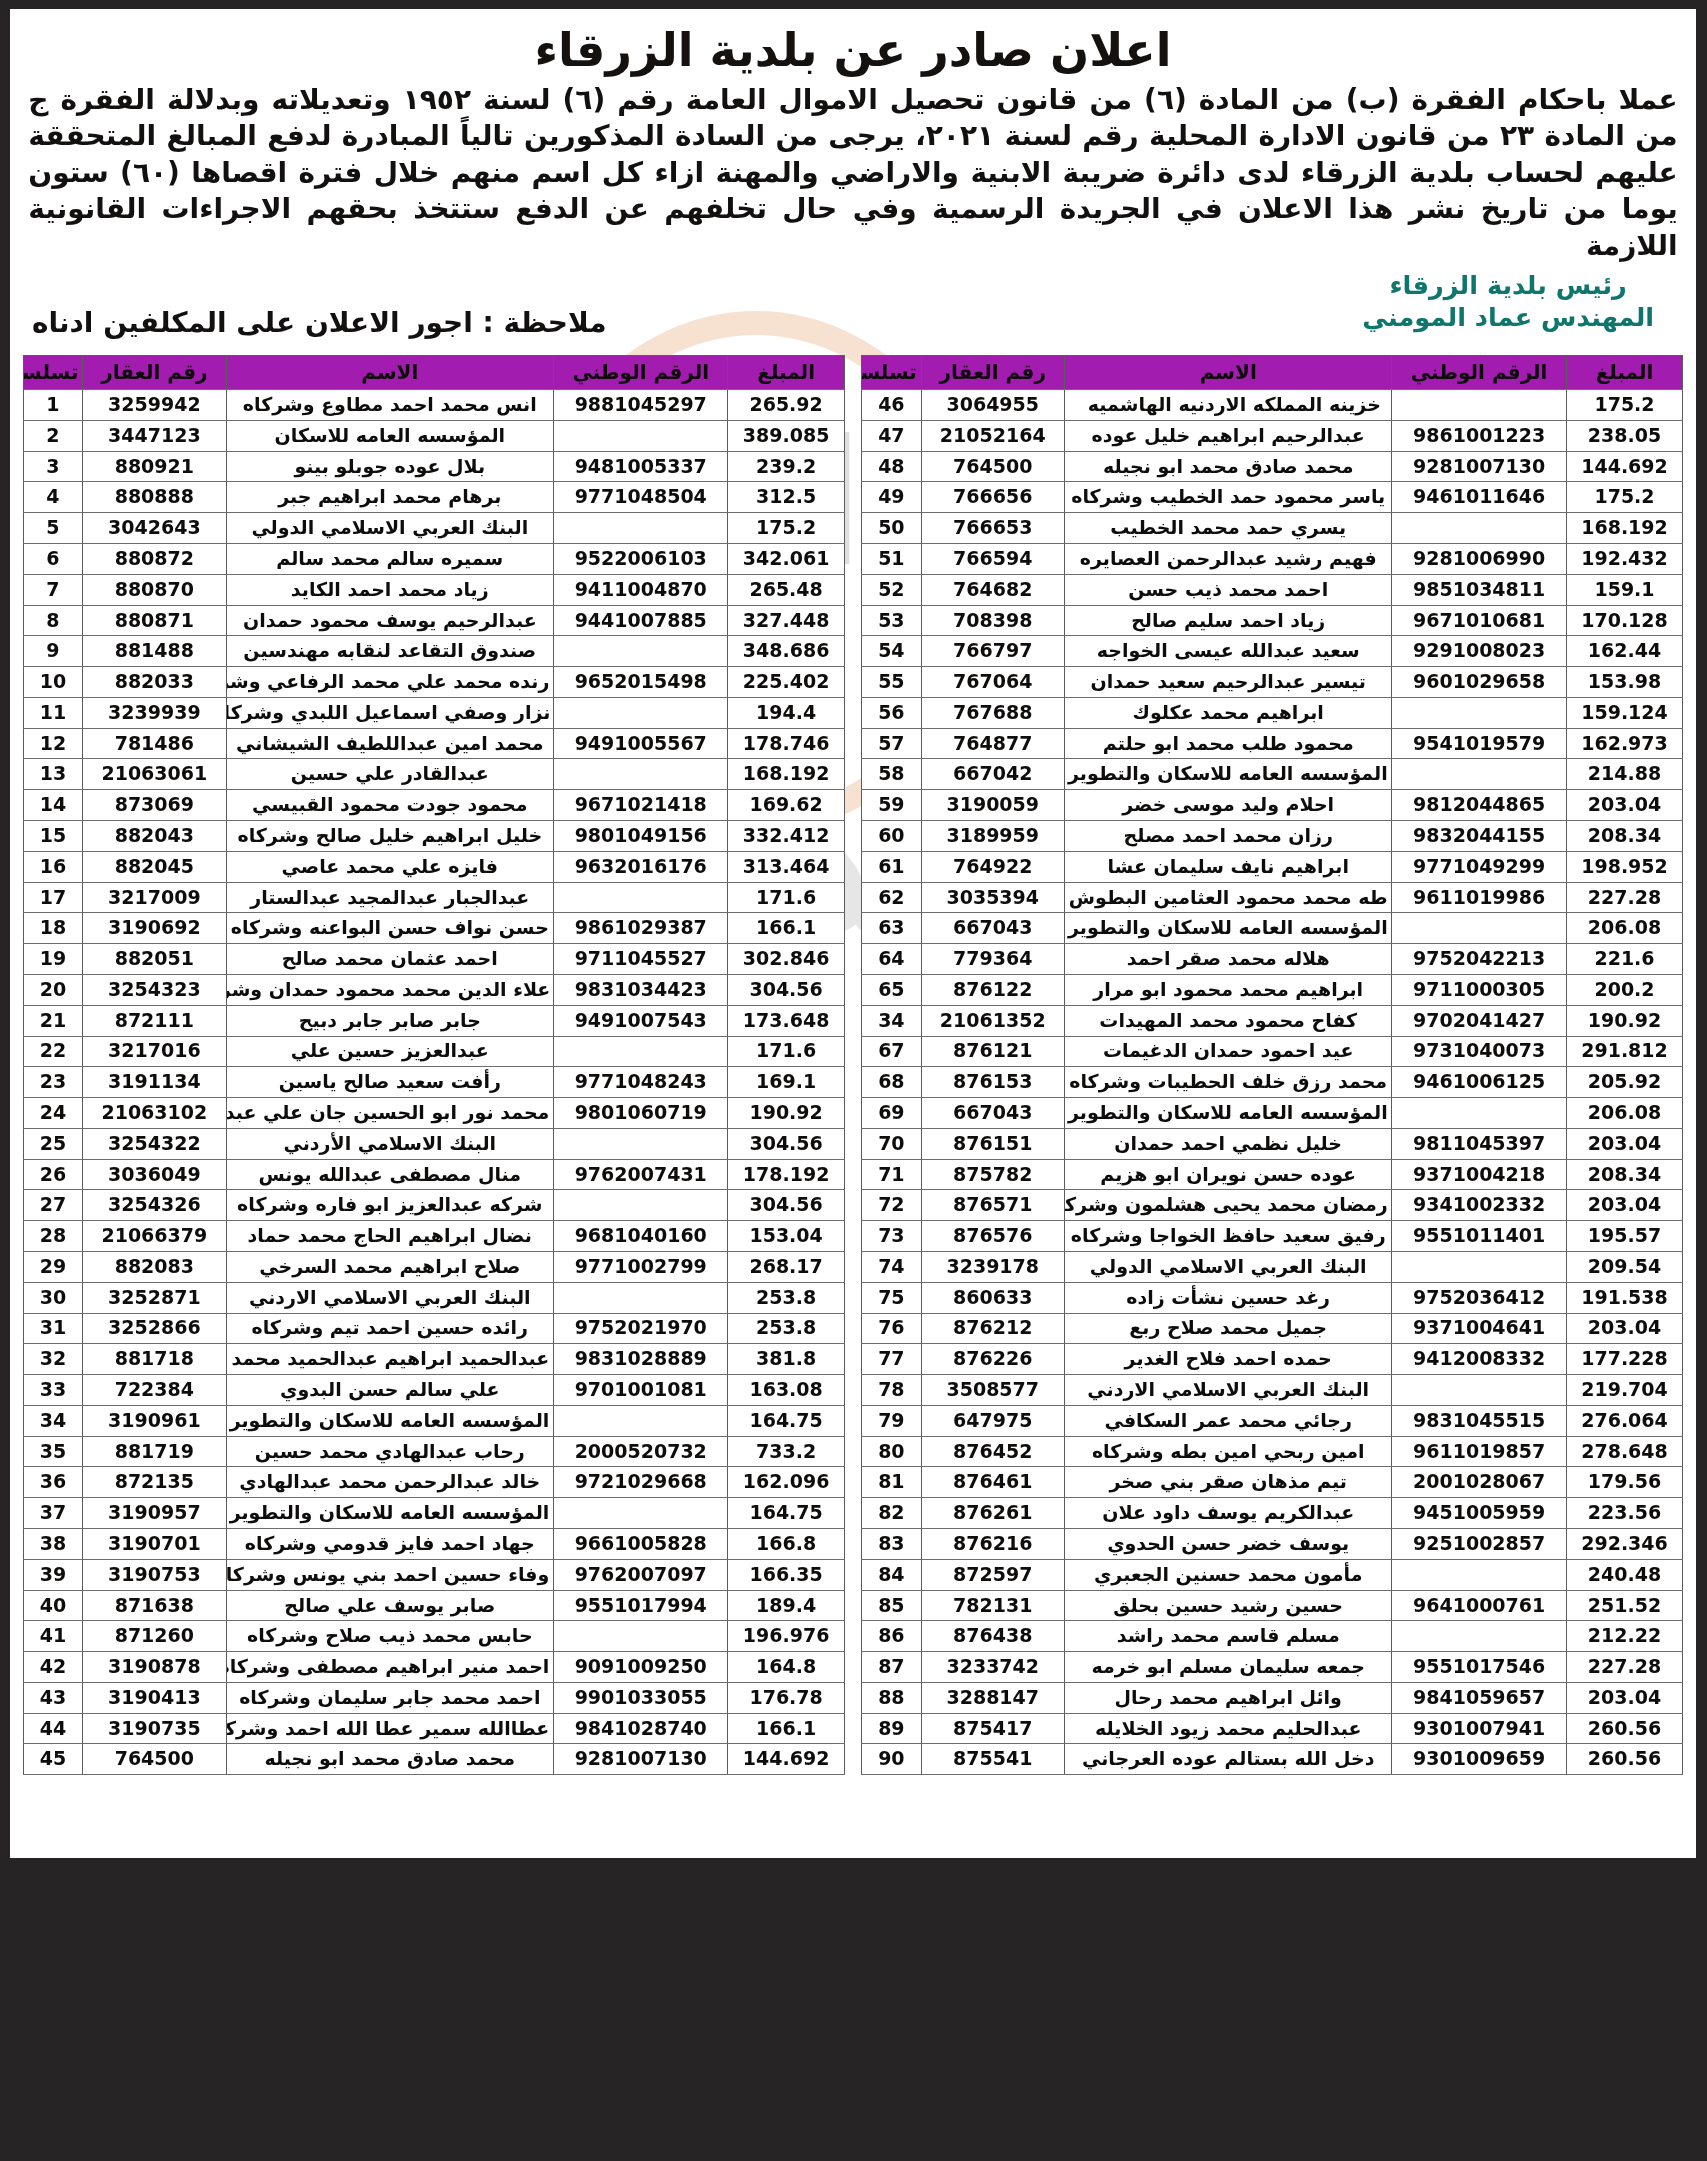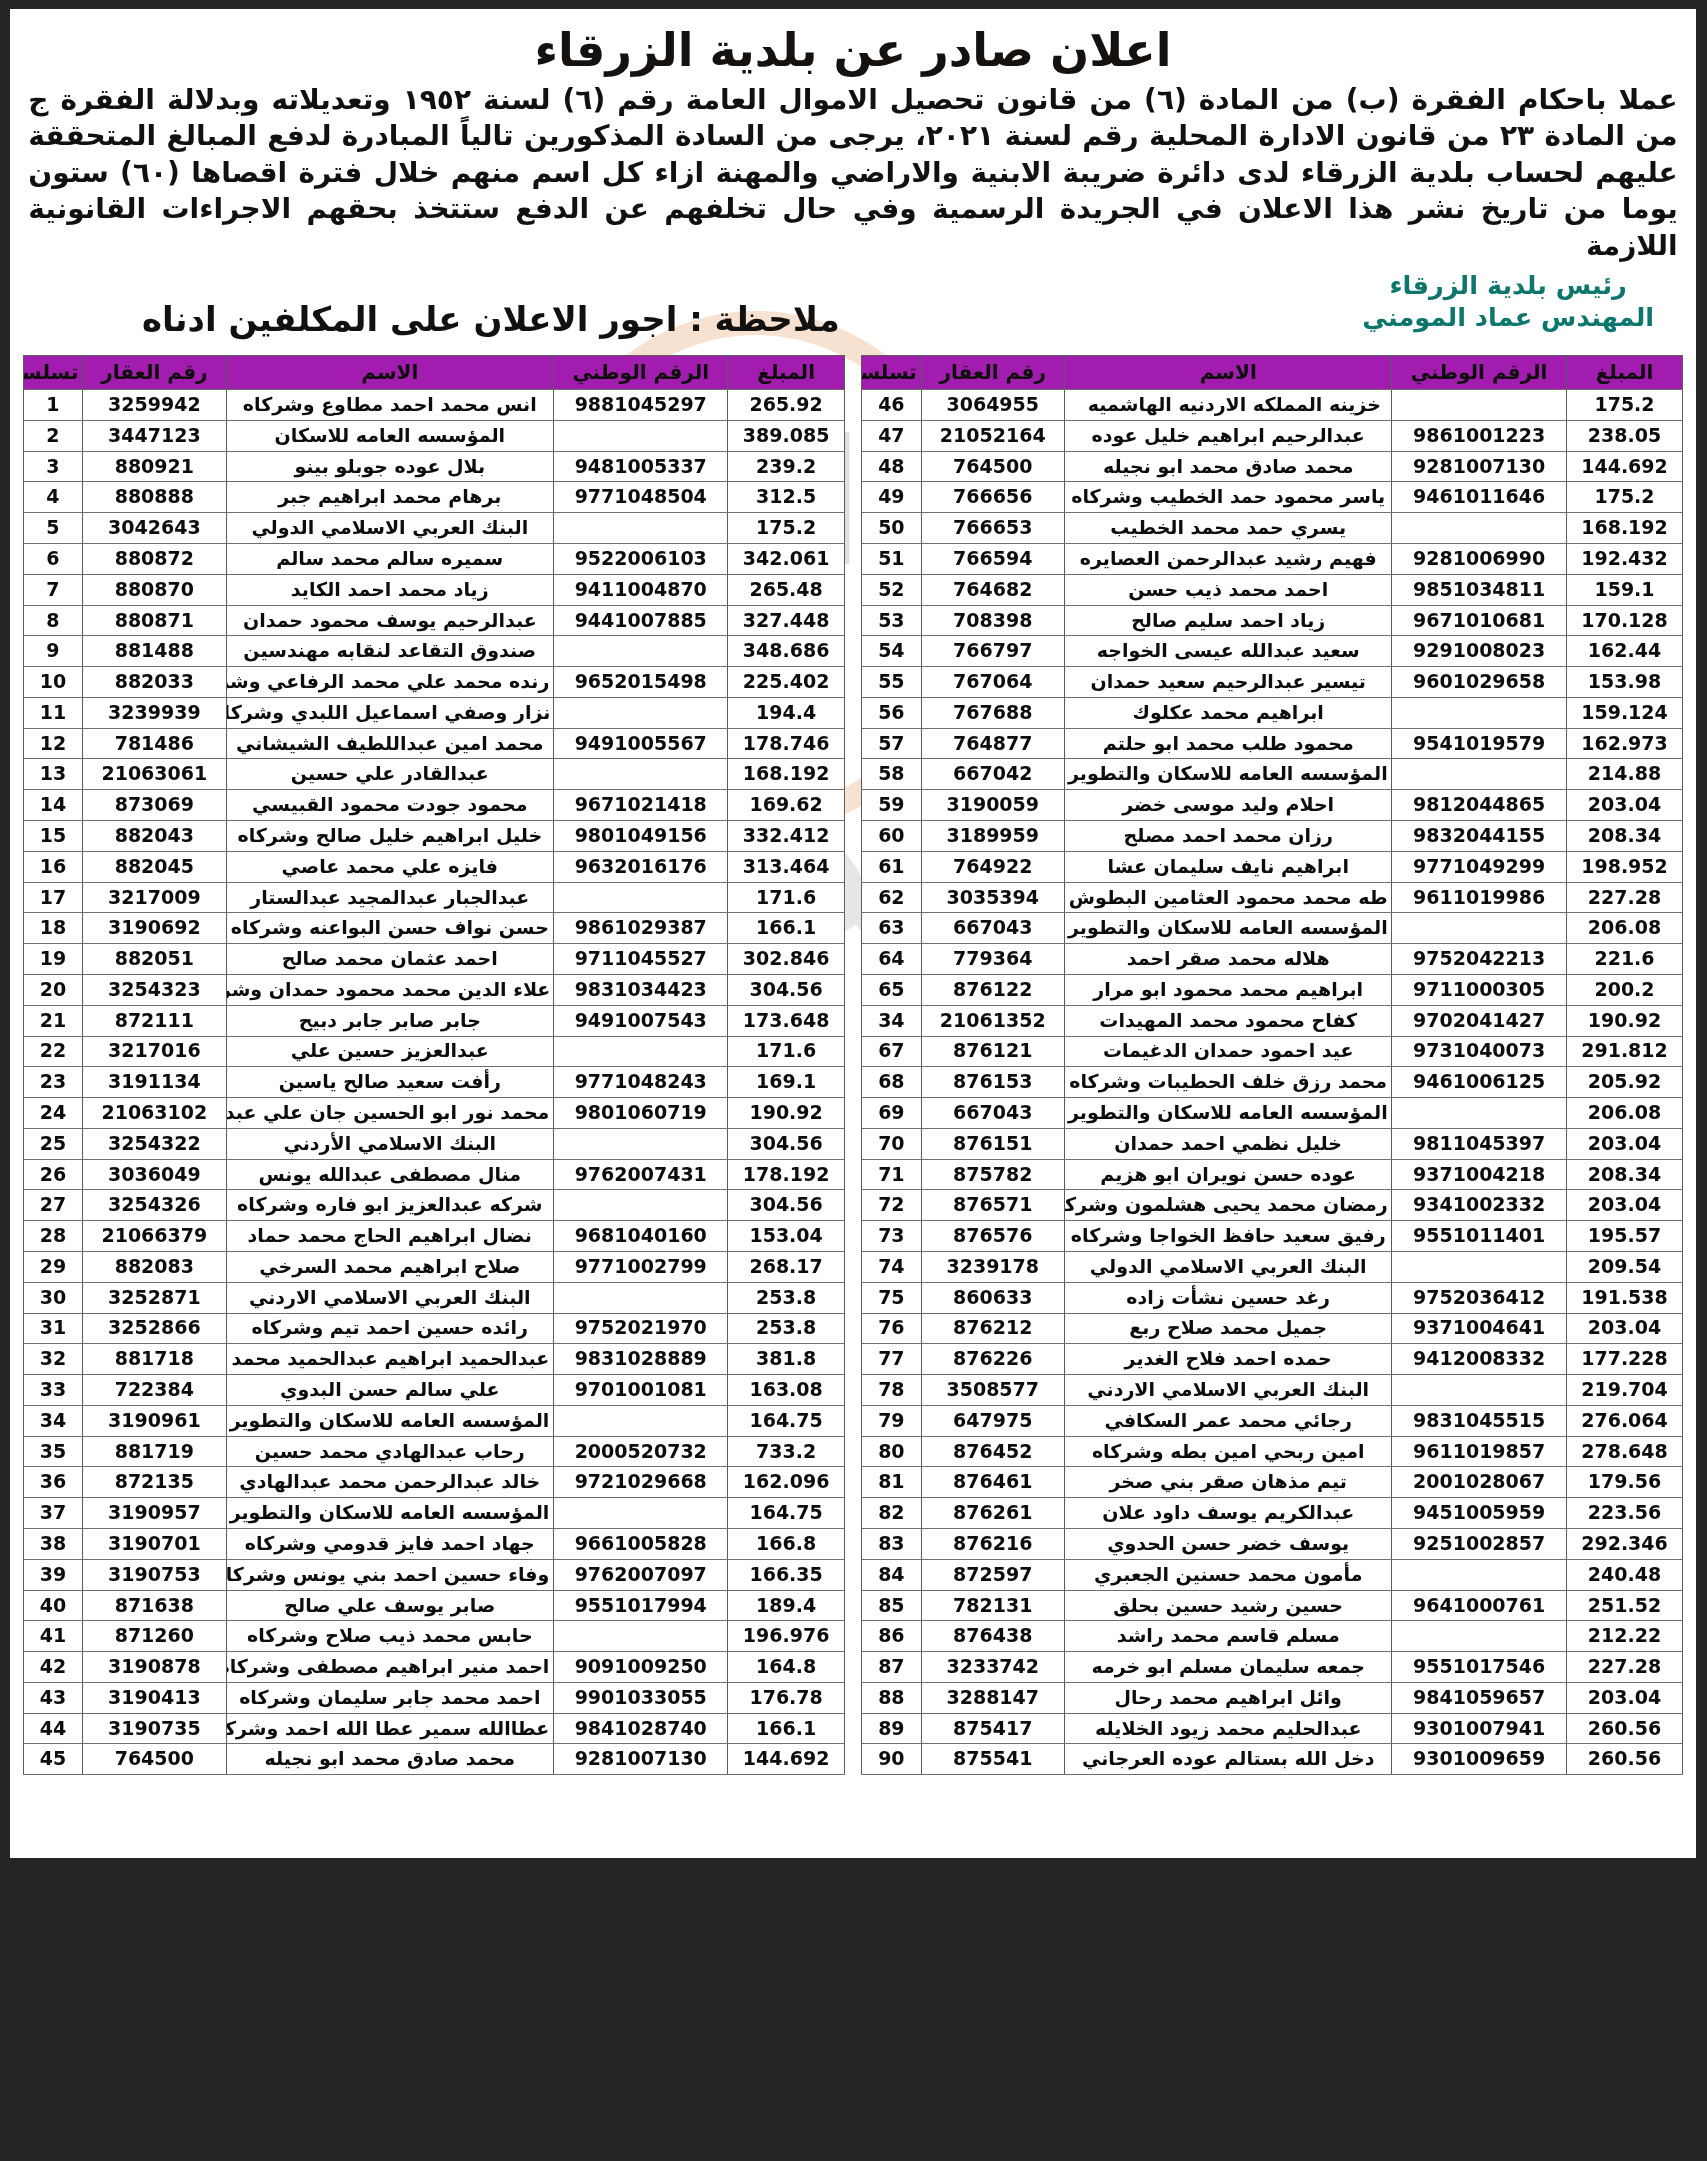--- a/index.html
+++ b/index.html
@@ -107,24 +107,23 @@
   .signature {
     text-align: center;
     font-size: 25.6px;
     font-weight: bold;
     color: #0f766e;
     line-height: 1.25;
     margin-right: 20px;
     white-space: nowrap;
   }
   .note {
-    font-size: 34px;
+    font-size: 28px;
     font-weight: bold;
     color: #131010;
-    margin-left: 110px;
     align-self: flex-end;
     padding-bottom: 3.7px;
     white-space: nowrap;
   }
 
   
   .tables-wrap {
     position: relative;
     z-index: 2;
     display: flex;

